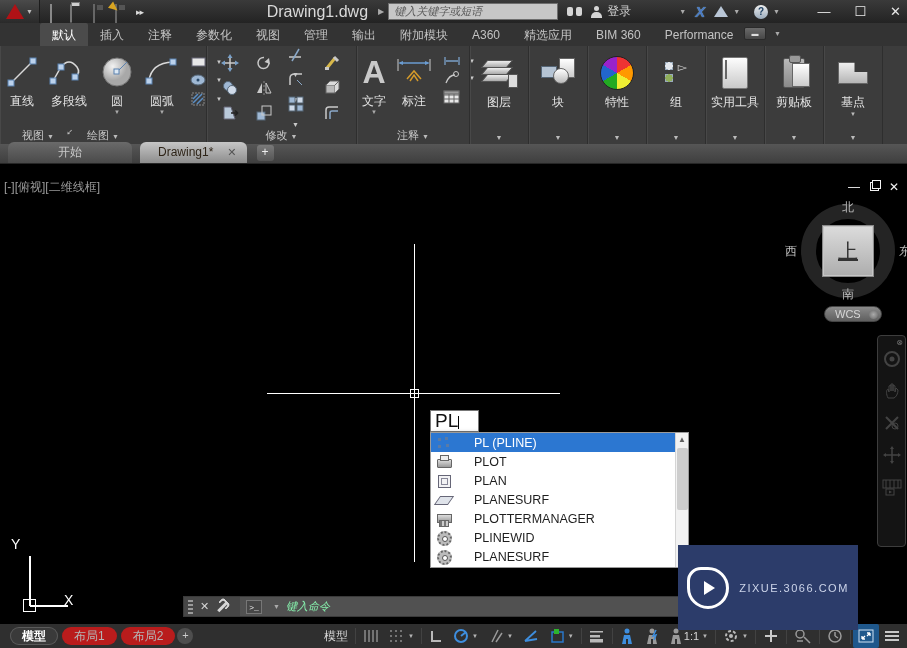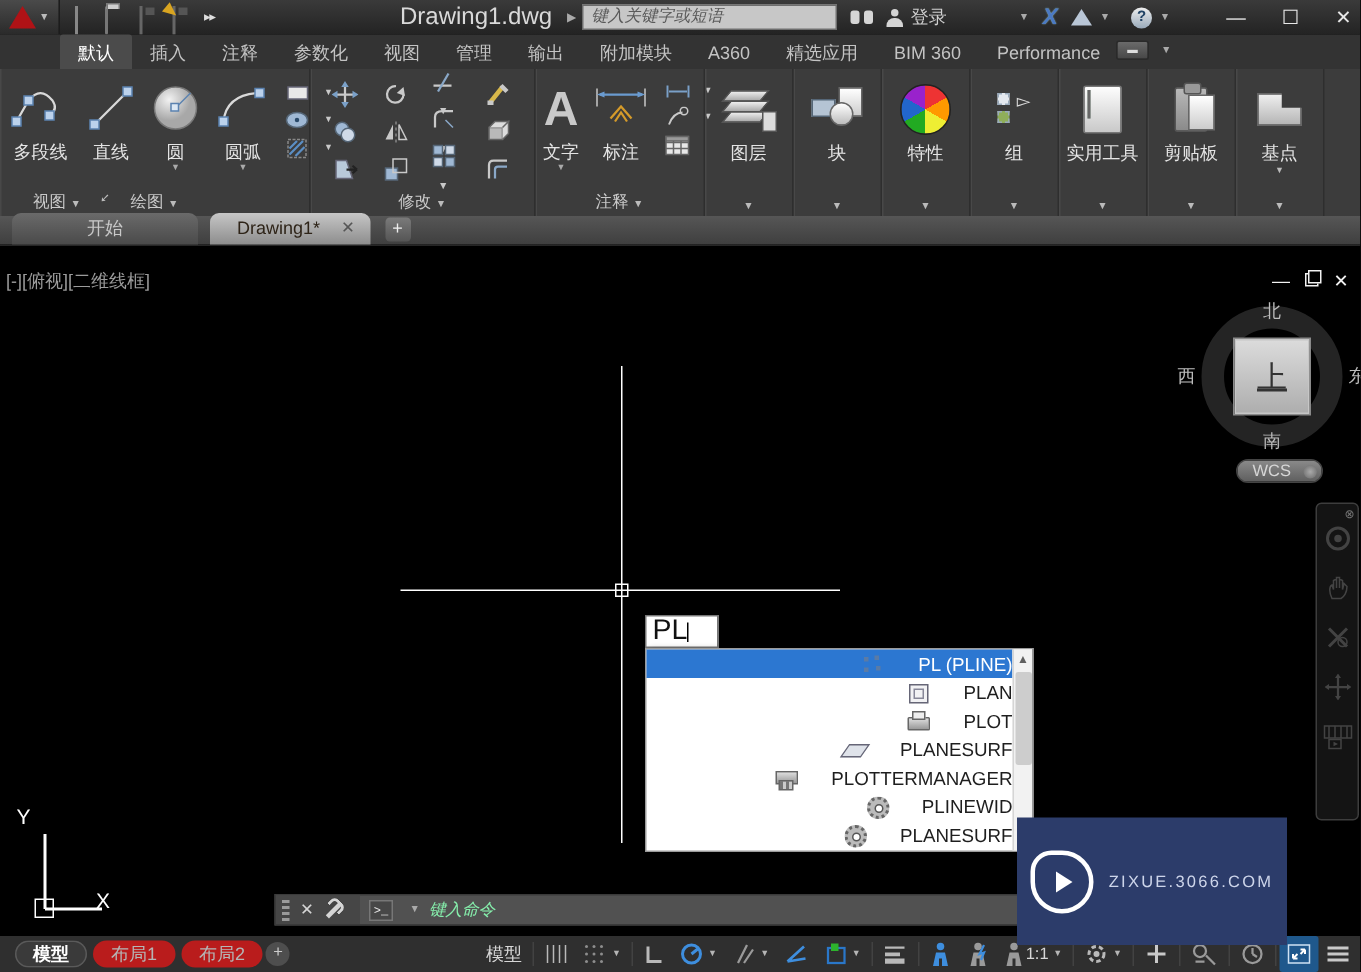--- a/index.html
+++ b/index.html
@@ -168,21 +168,21 @@
   .ucs-box{position:absolute;border:1px solid #fff;width:13px;height:13px;}
 
   
   .cmd-input{position:absolute;left:430px;top:242px;width:49px;height:22px;background:#fff;
     border:1px solid #777;color:#111;font-size:19px;line-height:20px;padding-left:4px;}
   .cmd-input .caret{display:inline-block;width:1px;height:13px;background:#000;vertical-align:-2px;}
   .suggest{position:absolute;left:430px;top:264px;width:259px;height:136px;background:#fff;
     border:1px solid #9a9a9a;box-shadow:2px 2px 5px rgba(0,0,0,.6);display:flex;}
   .sg-rows{flex:1;}
   .sg-row{height:19px;display:flex;align-items:center;gap:22px;padding-left:5px;
-    font-size:12.5px;color:#1e1e1e;white-space:nowrap;justify-content:flex-end;}
+    font-size:12.5px;color:#1e1e1e;white-space:nowrap;}
   .sg-row.selected{background:#2c77d1;color:#fff;}
   .sg-ic{width:16px;height:16px;flex:0 0 16px;position:relative;}
   .sg-row[data-icon="polyline"] .sg-ic:before{content:"";position:absolute;left:2px;top:3px;width:3px;height:3px;
     background:#5a7ba6;box-shadow:7px -1px 0 #5a7ba6,0 7px 0 #5a7ba6,8px 6px 0 #5a7ba6;}
   .sg-row[data-icon="printer"] .sg-ic:before{content:"";position:absolute;left:1px;top:5px;width:13px;height:7px;
     background:linear-gradient(#ddd,#999);border:1px solid #666;border-radius:1px;}
   .sg-row[data-icon="printer"] .sg-ic:after{content:"";position:absolute;left:4px;top:1px;width:7px;height:4px;
     background:#eee;border:1px solid #666;}
   .sg-row[data-icon="plan"] .sg-ic:before{content:"";position:absolute;left:2px;top:2px;width:11px;height:11px;
     border:1px solid #667;background:#f2f2f4;}
@@ -307,38 +307,38 @@
     <span class="rc-box">▬</span>
     <span class="dd-caret">▼</span>
   </div>
 
   <div class="ribbon">
 
     <div class="panel" style="width:207px;">
       <div class="bigbtns">
         <div class="bigbtn">
           <span class="bicon">
+            <svg class="ric" width="34" height="34">
+                <line x1="6" y1="28" x2="28" y2="6" stroke="#d9d9d9" stroke-width="1.5"></line>
+                <rect x="3" y="25" width="6" height="6" fill="#bcd2ec" stroke="#5b82b0"></rect>
+                <rect x="25" y="3" width="6" height="6" fill="#bcd2ec" stroke="#5b82b0"></rect>
+              </svg>
+          </span>
+          <span class="blabel">直线</span>
+        </div>
+        <div class="bigbtn">
+          <span class="bicon">
             <svg class="ric" width="44" height="34">
                 <path d="M6 26 L14 12 Q22 2 30 12 Q34 18 28 22" fill="none" stroke="#d9d9d9" stroke-width="1.5"></path>
                 <rect x="3" y="23" width="6" height="6" fill="#bcd2ec" stroke="#5b82b0"></rect>
                 <rect x="11" y="9" width="6" height="6" fill="#bcd2ec" stroke="#5b82b0"></rect>
                 <rect x="25" y="19" width="6" height="6" fill="#bcd2ec" stroke="#5b82b0"></rect>
               </svg>
           </span>
           <span class="blabel">多段线</span>
-        </div>
-        <div class="bigbtn">
-          <span class="bicon">
-            <svg class="ric" width="34" height="34">
-                <line x1="6" y1="28" x2="28" y2="6" stroke="#d9d9d9" stroke-width="1.5"></line>
-                <rect x="3" y="25" width="6" height="6" fill="#bcd2ec" stroke="#5b82b0"></rect>
-                <rect x="25" y="3" width="6" height="6" fill="#bcd2ec" stroke="#5b82b0"></rect>
-              </svg>
-          </span>
-          <span class="blabel">直线</span>
         </div>
         <div class="bigbtn">
           <span class="bicon">
             <svg class="ric" width="36" height="36">
                 <defs>
                   <radialGradient id="g1" cx="35%" cy="30%">
                     <stop offset="0%" stop-color="#f2f2f2"></stop>
                     <stop offset="100%" stop-color="#a8a8a8"></stop>
                   </radialGradient>
                 </defs>
@@ -667,28 +667,28 @@
       <span>PL</span><span class="caret"></span>
     </div>
     <div class="suggest">
       <div class="sg-rows">
 
           <div class="sg-row selected" data-icon="polyline">
             <span class="sg-ic"></span>
             <span>PL (PLINE)</span>
           </div>
 
+          <div class="sg-row" data-icon="printer">
+            <span class="sg-ic"></span>
+            <span>PLOT</span>
+          </div>
+
           <div class="sg-row" data-icon="plan">
             <span class="sg-ic"></span>
             <span>PLAN</span>
-          </div>
-
-          <div class="sg-row" data-icon="printer">
-            <span class="sg-ic"></span>
-            <span>PLOT</span>
           </div>
 
           <div class="sg-row" data-icon="plane-surface">
             <span class="sg-ic"></span>
             <span>PLANESURF</span>
           </div>
 
           <div class="sg-row" data-icon="plotter">
             <span class="sg-ic"></span>
             <span>PLOTTERMANAGER</span>

